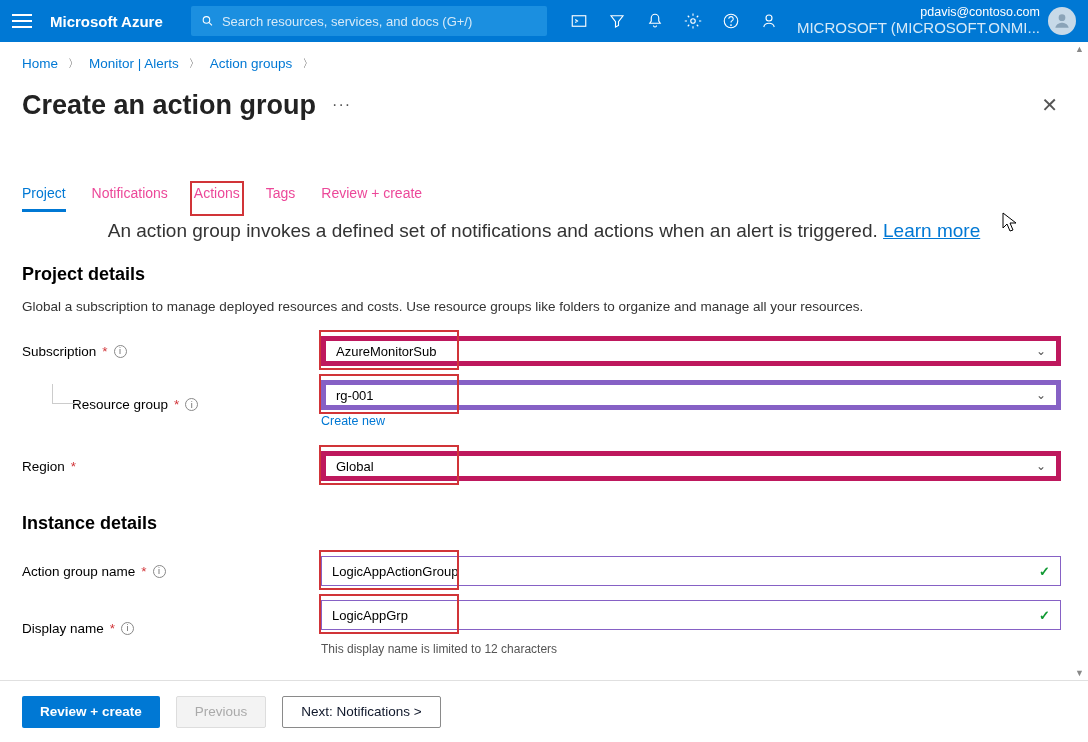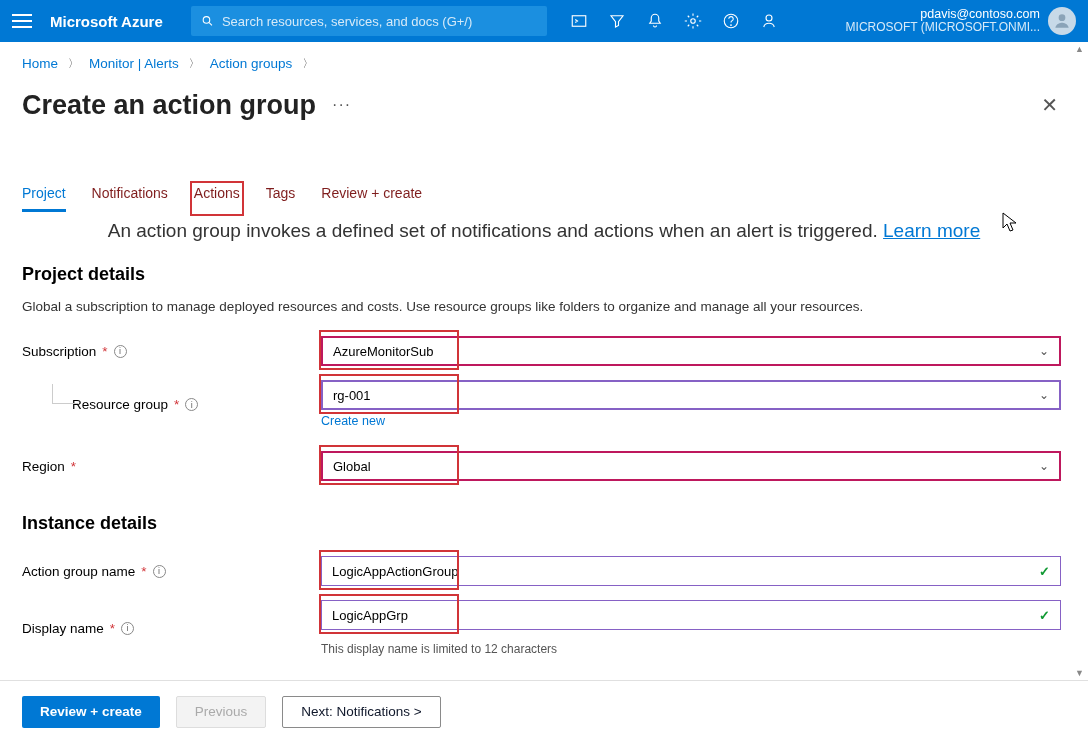--- a/index.html
+++ b/index.html
@@ -12,56 +12,56 @@
   .brand { font-weight: 600; font-size: 15px; margin-right: 28px; white-space: nowrap; }
   .searchbox { flex: 0 0 356px; background: #1b8fe0; height: 30px; border-radius: 2px; display: flex; align-items: center; padding: 0 10px; margin-right: 10px; }
   .searchbox input { background: transparent; border: none; outline: none; color: #fff; font-size: 13px; width: 100%; }
   .searchbox input::placeholder { color: #d6eaf8; }
   .topbar-icons { display: flex; gap: 6px; margin-left: 6px; }
   .topbar-icon { width: 32px; height: 32px; display: flex; align-items: center; justify-content: center; cursor: pointer; }
   .topbar-icon svg { width: 18px; height: 18px; stroke: #fff; fill: none; }
   .spacer { flex: 1; }
   .userblock { text-align: right; margin-right: 8px; line-height: 1.1; }
   .userblock .email { font-size: 12.5px; color: #fff; }
-  .userblock .org { font-size: 12px; color: #d6eaf8; }
+  .userblock .org { font-size: 15px; color: #d6eaf8; }
   .avatar { width: 28px; height: 28px; border-radius: 50%; background: #c7d9e8; display:flex; align-items:center; justify-content:center; }
   .avatar svg { width:20px; height:20px; fill:#8aa3b8; }
 
   
   .content { padding: 14px 22px 0 22px; position: relative; height: calc(742px - 42px - 62px); overflow: hidden; }
   .breadcrumb { font-size: 13.5px; display: flex; align-items: center; gap: 10px; }
   .breadcrumb a { color: #0078d4; text-decoration: none; }
   .breadcrumb .sep { color: #555; font-size: 11px; }
   .page-head { display:flex; align-items:center; margin-top: 18px; }
   .page-title { font-size: 27px; font-weight: 600; color: #222; }
   .ellipsis { margin-left: 16px; color:#555; font-size:16px; letter-spacing:1px; cursor:pointer; }
   .close-x { margin-left:auto; font-size:20px; color:#555; cursor:pointer; padding:4px 8px; }
 
   .tabstrip { display:flex; gap: 26px; margin-top: 64px; font-size: 14px; }
-  .tab { color:#7f1d1d; padding-bottom: 8px; cursor:pointer; }
+  .tab { color:#ec4899; padding-bottom: 8px; cursor:pointer; }
   .tab.active { color:#0078d4; border-bottom: 3px solid #0078d4; }
   .tab.redbox { outline: 2px solid #d13438; outline-offset: 2px; position: relative; }
 
   .desc { font-size: 19px; color:#333; margin-top: 8px; text-align: center; }
   .desc a { color:#0078d4; text-decoration: underline; }
 
   .section-h { font-size: 18px; font-weight:600; margin-top: 22px; }
   .section-sub { font-size: 13.5px; color:#333; margin-top: 14px; }
 
   .form-area { margin-top: 20px; }
   .row { display:flex; align-items:center; min-height:34px; margin-bottom: 12px; gap: 23px; }
   .row .lab { width: 276px; font-size:13.5px; display:flex; align-items:center; gap:6px; padding-left:0; }
   .row.indent .lab { padding-left: 50px; }
   .indent-line { position:absolute; border-left:1px solid #ccc; border-bottom:1px solid #ccc; width:26px; height:20px; left:30px; margin-top:-22px; }
   .req { color:#d13438; }
   .info-ic { width:13px; height:13px; border:1px solid #888; border-radius:50%; display:inline-flex; align-items:center; justify-content:center; font-size:9px; color:#666; }
   .field-wrap { position:relative; flex:1; }
   .field { width: 740px; height: 30px; border:1px solid #666; font-size:13px; padding:0 10px; background:#fff; display:flex; align-items:center; justify-content:space-between; }
   .field.purple { border-color:#8661c5; }
-  .dropdown-field { width: 740px; height:30px; border:2px solid #be185d; background:#fff; display:flex; align-items:center; padding:0 10px; font-size:13px; justify-content:space-between; cursor:pointer; }
+  .dropdown-field { width: 740px; height:30px; border:5px solid #be185d; background:#fff; display:flex; align-items:center; padding:0 10px; font-size:13px; justify-content:space-between; cursor:pointer; }
   .chev { font-size:12px; color:#555; }
   .check-ic { color:#119933; font-weight:bold; }
   .create-new { font-size:12.5px; color:#0078d4; margin-top:4px; display:inline-block; cursor:pointer; }
   .hint { font-size:12px; color:#555; margin-top:12px; }
   .redframe { position:absolute; border:2px solid #d13438; pointer-events:none; }
 
   
   .bottombar { position:absolute; bottom:0; left:0; right:0; height:62px; border-top:1px solid #e0e0e0; background:#fff; display:flex; align-items:center; padding:0 22px; gap:16px; }
   .btn { height:32px; padding:0 18px; font-size:13.5px; border-radius:2px; cursor:pointer; display:flex; align-items:center; }
   .btn-primary { background:#0078d4; color:#fff; border:none; font-weight:600; }

